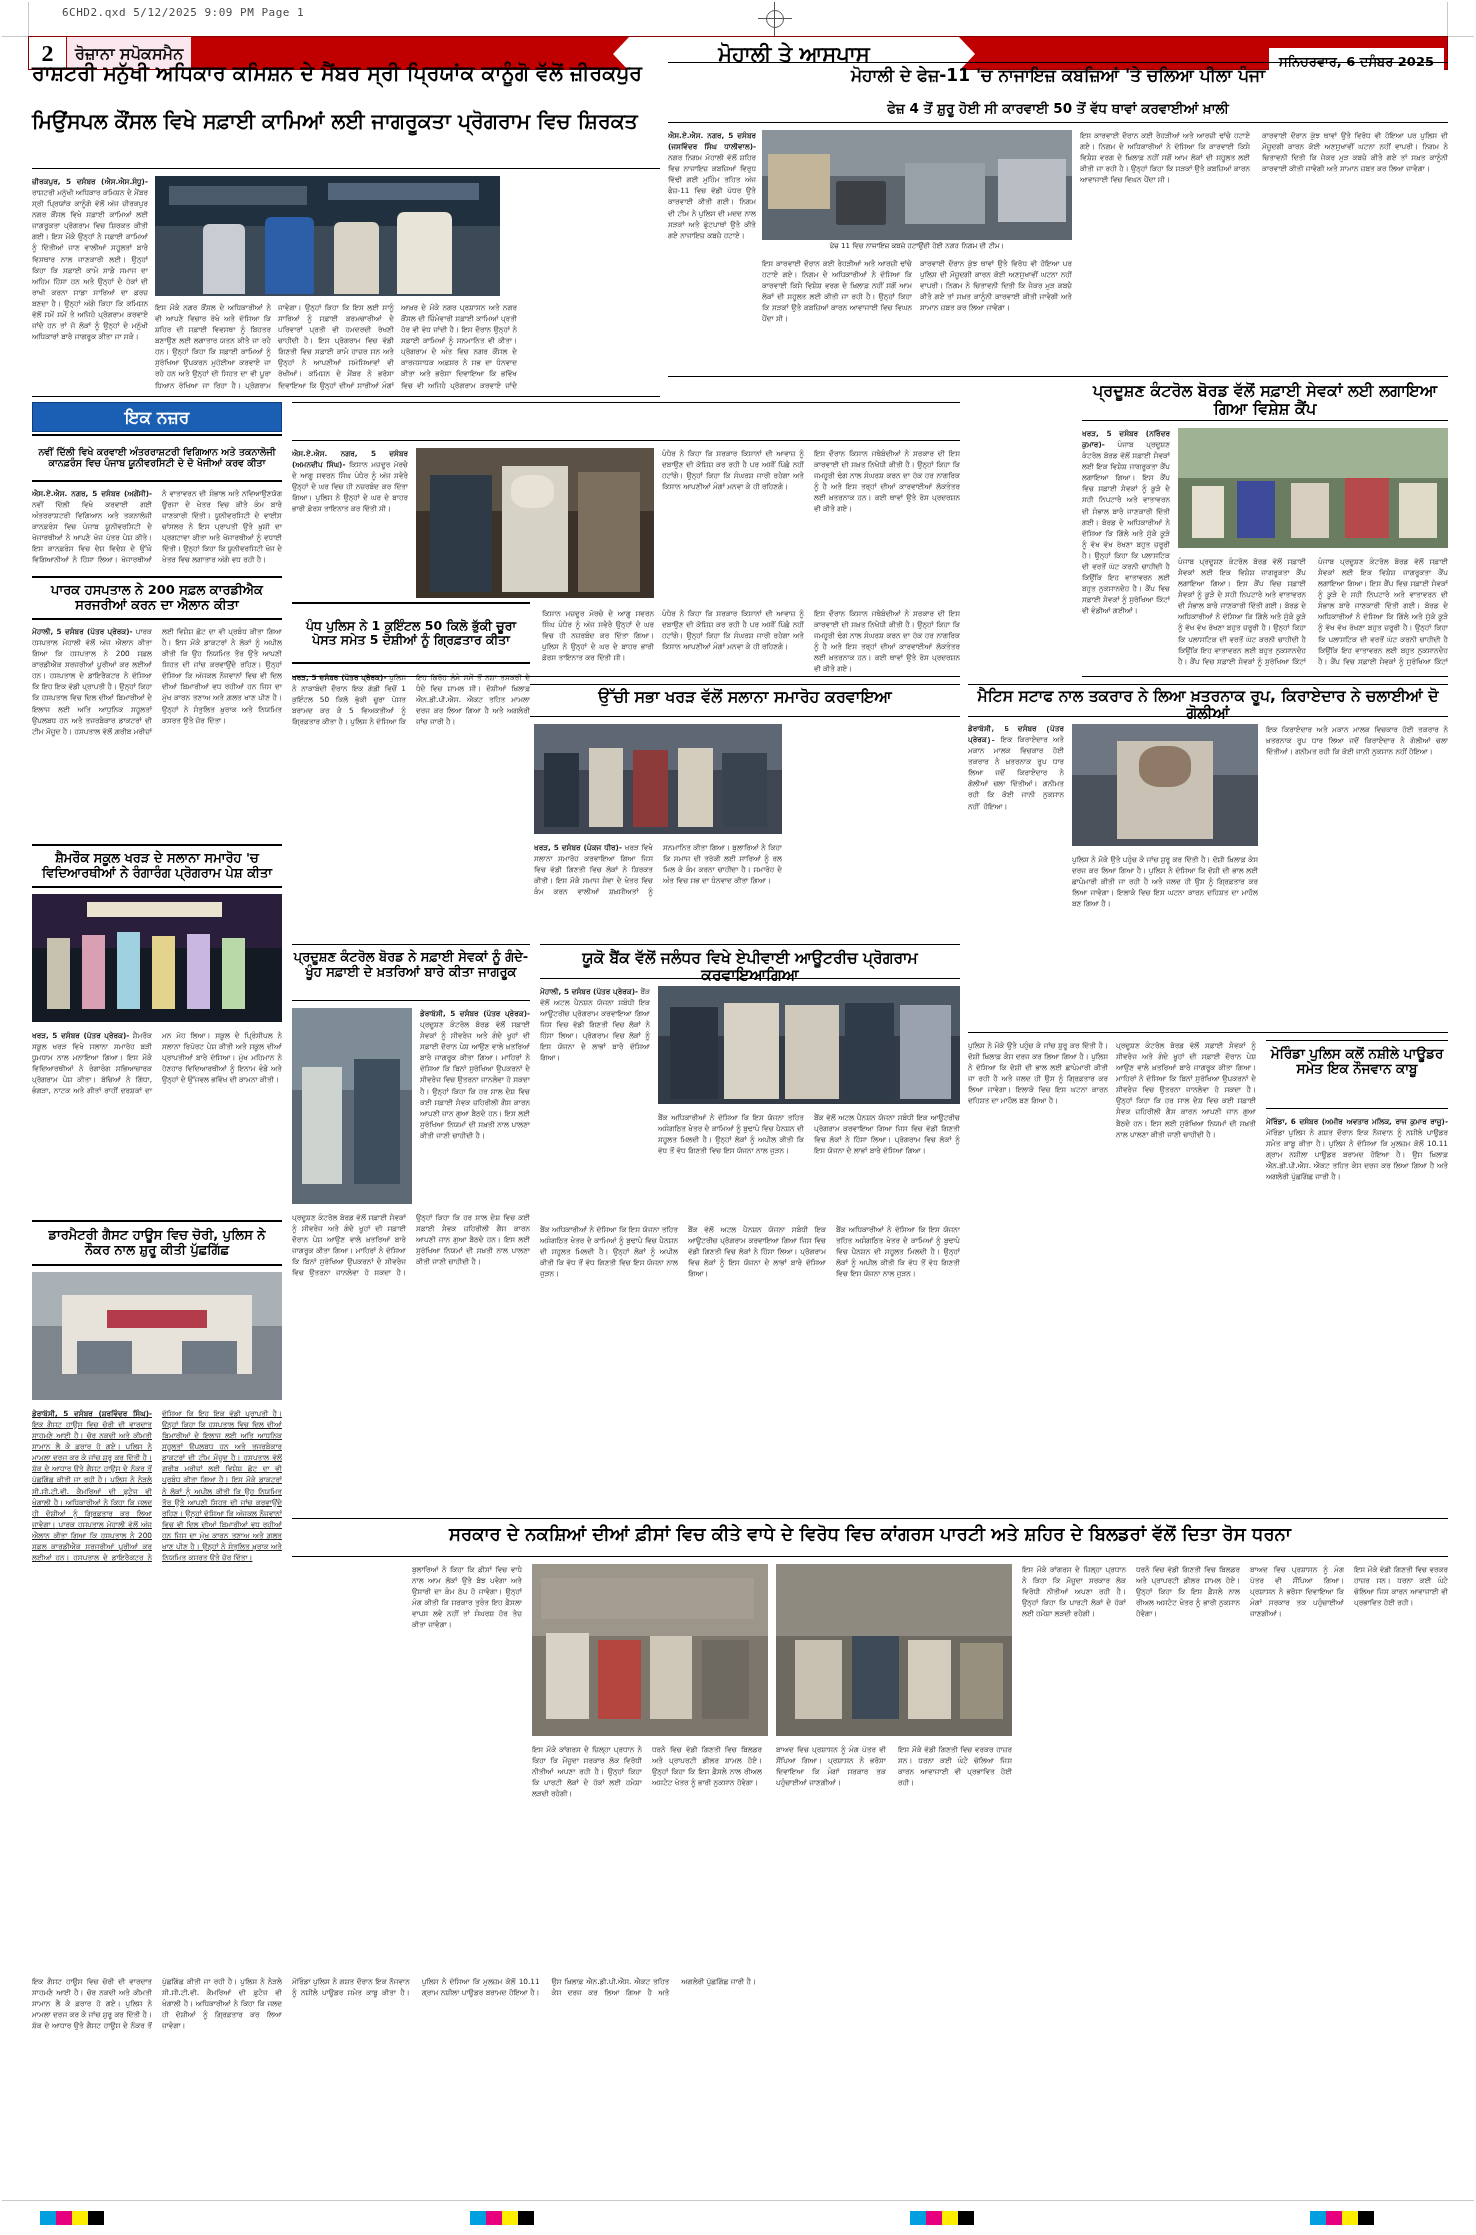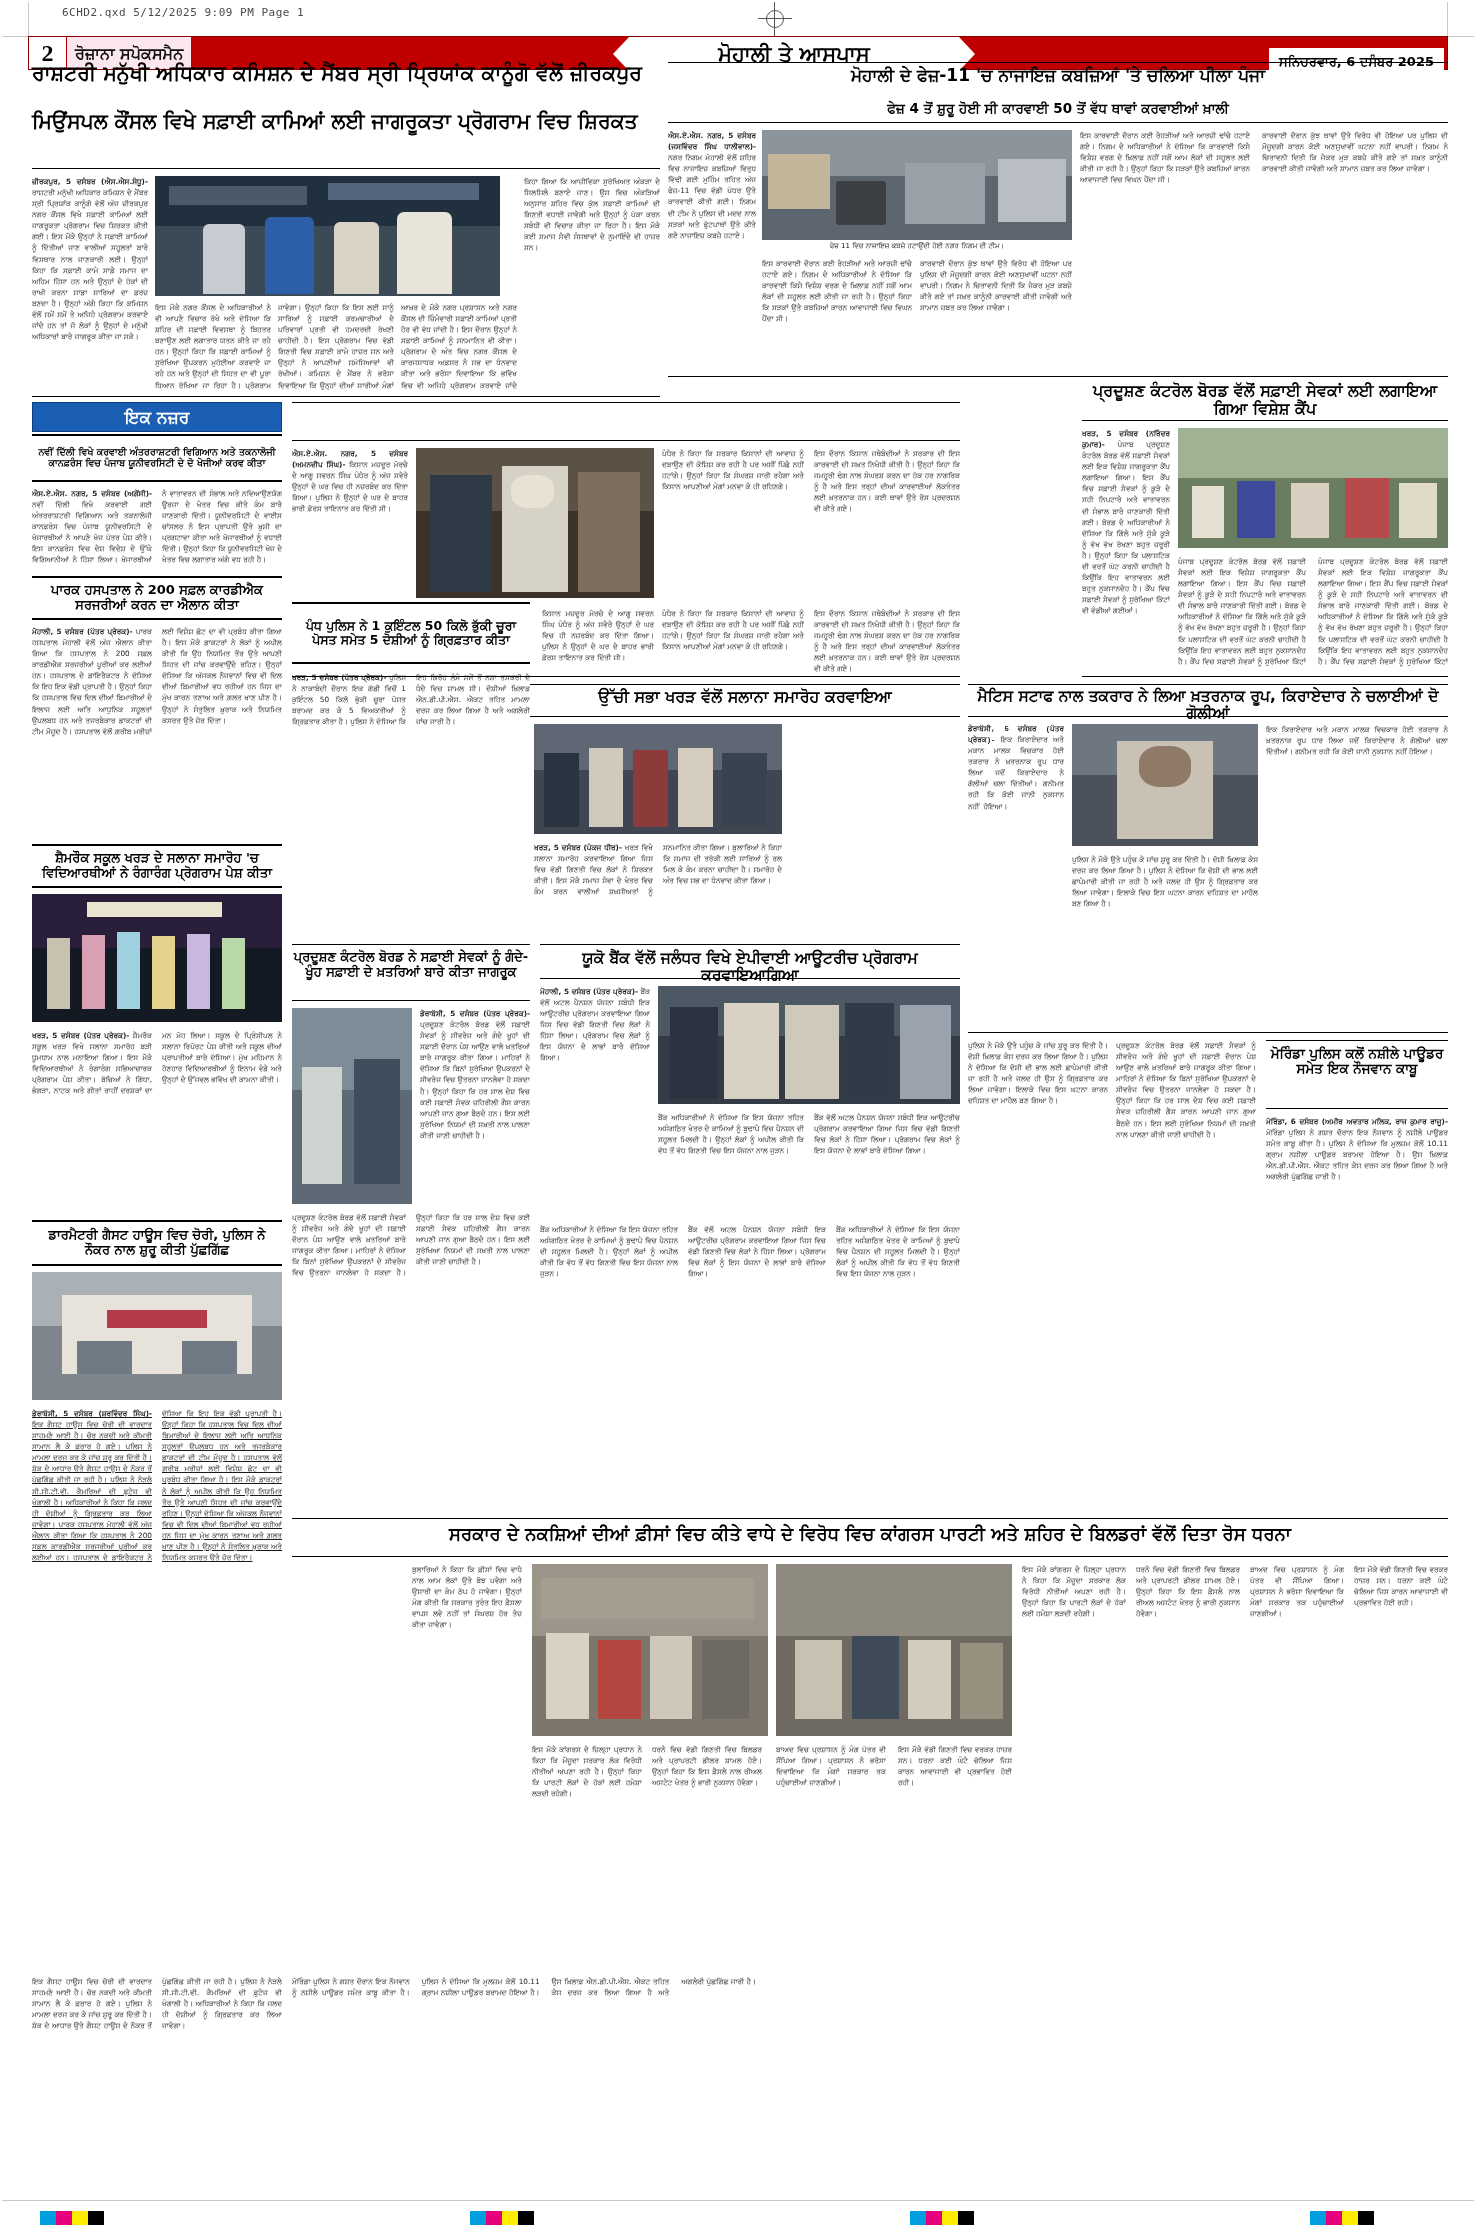--- a/index.html
+++ b/index.html
@@ -140,21 +140,20 @@
     <div class="f3" style="left:52%; top:38%; width:13%; height:60%; background:#d8d3c4; border-radius:6px 6px 0 0;"></div>
     <div class="f4" style="left:70%; top:30%; width:16%; height:68%; background:#e8e4d8; border-radius:7px 7px 0 0;"></div>
     <div class="f1" style="left:4%; top:8%; width:40%; height:16%; background:#4a5a6a;"></div>
     <div class="f2" style="left:50%; top:6%; width:44%; height:14%; background:#53657a;"></div>
   </div>
 
   <div class="body-col" style="left:155px; top:302px; width:116px; height:90px;">ਇਸ ਮੌਕੇ ਨਗਰ ਕੌਂਸਲ ਦੇ ਅਧਿਕਾਰੀਆਂ ਨੇ ਵੀ ਆਪਣੇ ਵਿਚਾਰ ਰੱਖੇ ਅਤੇ ਦੱਸਿਆ ਕਿ ਸ਼ਹਿਰ ਦੀ ਸਫ਼ਾਈ ਵਿਵਸਥਾ ਨੂੰ ਬਿਹਤਰ ਬਣਾਉਣ ਲਈ ਲਗਾਤਾਰ ਯਤਨ ਕੀਤੇ ਜਾ ਰਹੇ ਹਨ। ਉਨ੍ਹਾਂ ਕਿਹਾ ਕਿ ਸਫ਼ਾਈ ਕਾਮਿਆਂ ਨੂੰ ਸੁਰੱਖਿਆ ਉਪਕਰਨ ਮੁਹੱਈਆ ਕਰਵਾਏ ਜਾ ਰਹੇ ਹਨ ਅਤੇ ਉਨ੍ਹਾਂ ਦੀ ਸਿਹਤ ਦਾ ਵੀ ਪੂਰਾ ਧਿਆਨ ਰੱਖਿਆ ਜਾ ਰਿਹਾ ਹੈ। ਪ੍ਰੋਗਰਾਮ ਦੌਰਾਨ ਵੱਖ ਵੱਖ ਵਿਭਾਗਾਂ ਦੇ ਨੁਮਾਇੰਦੇ ਵੀ ਮੌਜੂਦ ਸਨ ਜਿਨ੍ਹਾਂ ਨੇ ਸਰਕਾਰੀ ਸਕੀਮਾਂ ਬਾਰੇ ਜਾਣਕਾਰੀ ਸਾਂਝੀ ਕੀਤੀ।</div>
   <div class="body-col" style="left:278px; top:302px; width:116px; height:90px;">ਜਾਵੇਗਾ। ਉਨ੍ਹਾਂ ਕਿਹਾ ਕਿ ਇਸ ਲਈ ਸਾਨੂੰ ਸਾਰਿਆਂ ਨੂੰ ਸਫ਼ਾਈ ਕਰਮਚਾਰੀਆਂ ਦੇ ਪਰਿਵਾਰਾਂ ਪ੍ਰਤੀ ਵੀ ਹਮਦਰਦੀ ਰੱਖਣੀ ਚਾਹੀਦੀ ਹੈ। ਇਸ ਪ੍ਰੋਗਰਾਮ ਵਿਚ ਵੱਡੀ ਗਿਣਤੀ ਵਿਚ ਸਫ਼ਾਈ ਕਾਮੇ ਹਾਜ਼ਰ ਸਨ ਅਤੇ ਉਨ੍ਹਾਂ ਨੇ ਆਪਣੀਆਂ ਸਮੱਸਿਆਵਾਂ ਵੀ ਰੱਖੀਆਂ। ਕਮਿਸ਼ਨ ਦੇ ਮੈਂਬਰ ਨੇ ਭਰੋਸਾ ਦਿਵਾਇਆ ਕਿ ਉਨ੍ਹਾਂ ਦੀਆਂ ਸਾਰੀਆਂ ਮੰਗਾਂ ਉਤੇ ਗੰਭੀਰਤਾ ਨਾਲ ਵਿਚਾਰ ਕੀਤਾ ਜਾਵੇਗਾ।</div>
   <div class="body-col" style="left:401px; top:302px; width:116px; height:90px;">ਆਖ਼ਰ ਦੇ ਮੌਕੇ ਨਗਰ ਪ੍ਰਸ਼ਾਸਨ ਅਤੇ ਨਗਰ ਕੌਂਸਲ ਦੀ ਜ਼ਿੰਮੇਵਾਰੀ ਸਫ਼ਾਈ ਕਾਮਿਆਂ ਪ੍ਰਤੀ ਹੋਰ ਵੀ ਵੱਧ ਜਾਂਦੀ ਹੈ। ਇਸ ਦੌਰਾਨ ਉਨ੍ਹਾਂ ਨੇ ਸਫ਼ਾਈ ਕਾਮਿਆਂ ਨੂੰ ਸਨਮਾਨਿਤ ਵੀ ਕੀਤਾ। ਪ੍ਰੋਗਰਾਮ ਦੇ ਅੰਤ ਵਿਚ ਨਗਰ ਕੌਂਸਲ ਦੇ ਕਾਰਜਸਾਧਕ ਅਫ਼ਸਰ ਨੇ ਸਭ ਦਾ ਧੰਨਵਾਦ ਕੀਤਾ ਅਤੇ ਭਰੋਸਾ ਦਿਵਾਇਆ ਕਿ ਭਵਿੱਖ ਵਿਚ ਵੀ ਅਜਿਹੇ ਪ੍ਰੋਗਰਾਮ ਕਰਵਾਏ ਜਾਂਦੇ ਰਹਿਣਗੇ।</div>
 
-  <div class="body-col" style="left:524px; top:176px; width:136px; height:216px;">ਕਿਹਾ ਗਿਆ ਕਿ ਆਜ਼ੀਵਿਕਾ ਸੁਰੱਖਿਅਤ ਅੰਕੜਾ ਦੇ ਸਿਲਸਿਲੇ ਬਣਾਏ ਜਾਣ। ਉਸ ਵਿਚ ਅੰਕੜਿਆਂ ਅਨੁਸਾਰ ਸ਼ਹਿਰ ਵਿਚ ਕੁੱਲ ਸਫ਼ਾਈ ਕਾਮਿਆਂ ਦੀ ਗਿਣਤੀ ਵਧਾਈ ਜਾਵੇਗੀ ਅਤੇ ਉਨ੍ਹਾਂ ਨੂੰ ਪੱਕਾ ਕਰਨ ਸਬੰਧੀ ਵੀ ਵਿਚਾਰ ਕੀਤਾ ਜਾ ਰਿਹਾ ਹੈ। ਇਸ ਮੌਕੇ ਕਈ ਸਮਾਜ ਸੇਵੀ ਸੰਸਥਾਵਾਂ ਦੇ ਨੁਮਾਇੰਦੇ ਵੀ ਹਾਜ਼ਰ ਸਨ।</div>
 
   <div class="rule" style="left:32px; top:396px; width:628px; height:1px;"></div>
 
   <div class="rule" style="left:668px; top:62px; width:780px; height:1px;"></div>
   <div class="hl" style="left:668px; top:66px; width:780px; font-size:17px; text-align:center;">ਮੋਹਾਲੀ ਦੇ ਫੇਜ਼-11 'ਚ  ਨਾਜਾਇਜ਼ ਕਬਜ਼ਿਆਂ 'ਤੇ ਚਲਿਆ ਪੀਲਾ ਪੰਜਾ</div>
   <div class="sub-hl" style="left:668px; top:100px; width:780px; font-size:13.5px;">ਫੇਜ਼ 4 ਤੋਂ ਸ਼ੁਰੂ  ਹੋਈ ਸੀ ਕਾਰਵਾਈ 50 ਤੋਂ ਵੱਧ ਥਾਵਾਂ ਕਰਵਾਈਆਂ ਖ਼ਾਲੀ</div>
   <div class="rule" style="left:668px; top:122px; width:780px; height:1px;"></div>
 
   <div class="body-col" style="left:668px; top:130px; width:88px; height:240px;">
     <span class="dateline">ਐਸ.ਏ.ਐਸ. ਨਗਰ,  5 ਦਸੰਬਰ (ਜਸਵਿੰਦਰ ਸਿੰਘ ਧਾਲੀਵਾਲ)-</span>

